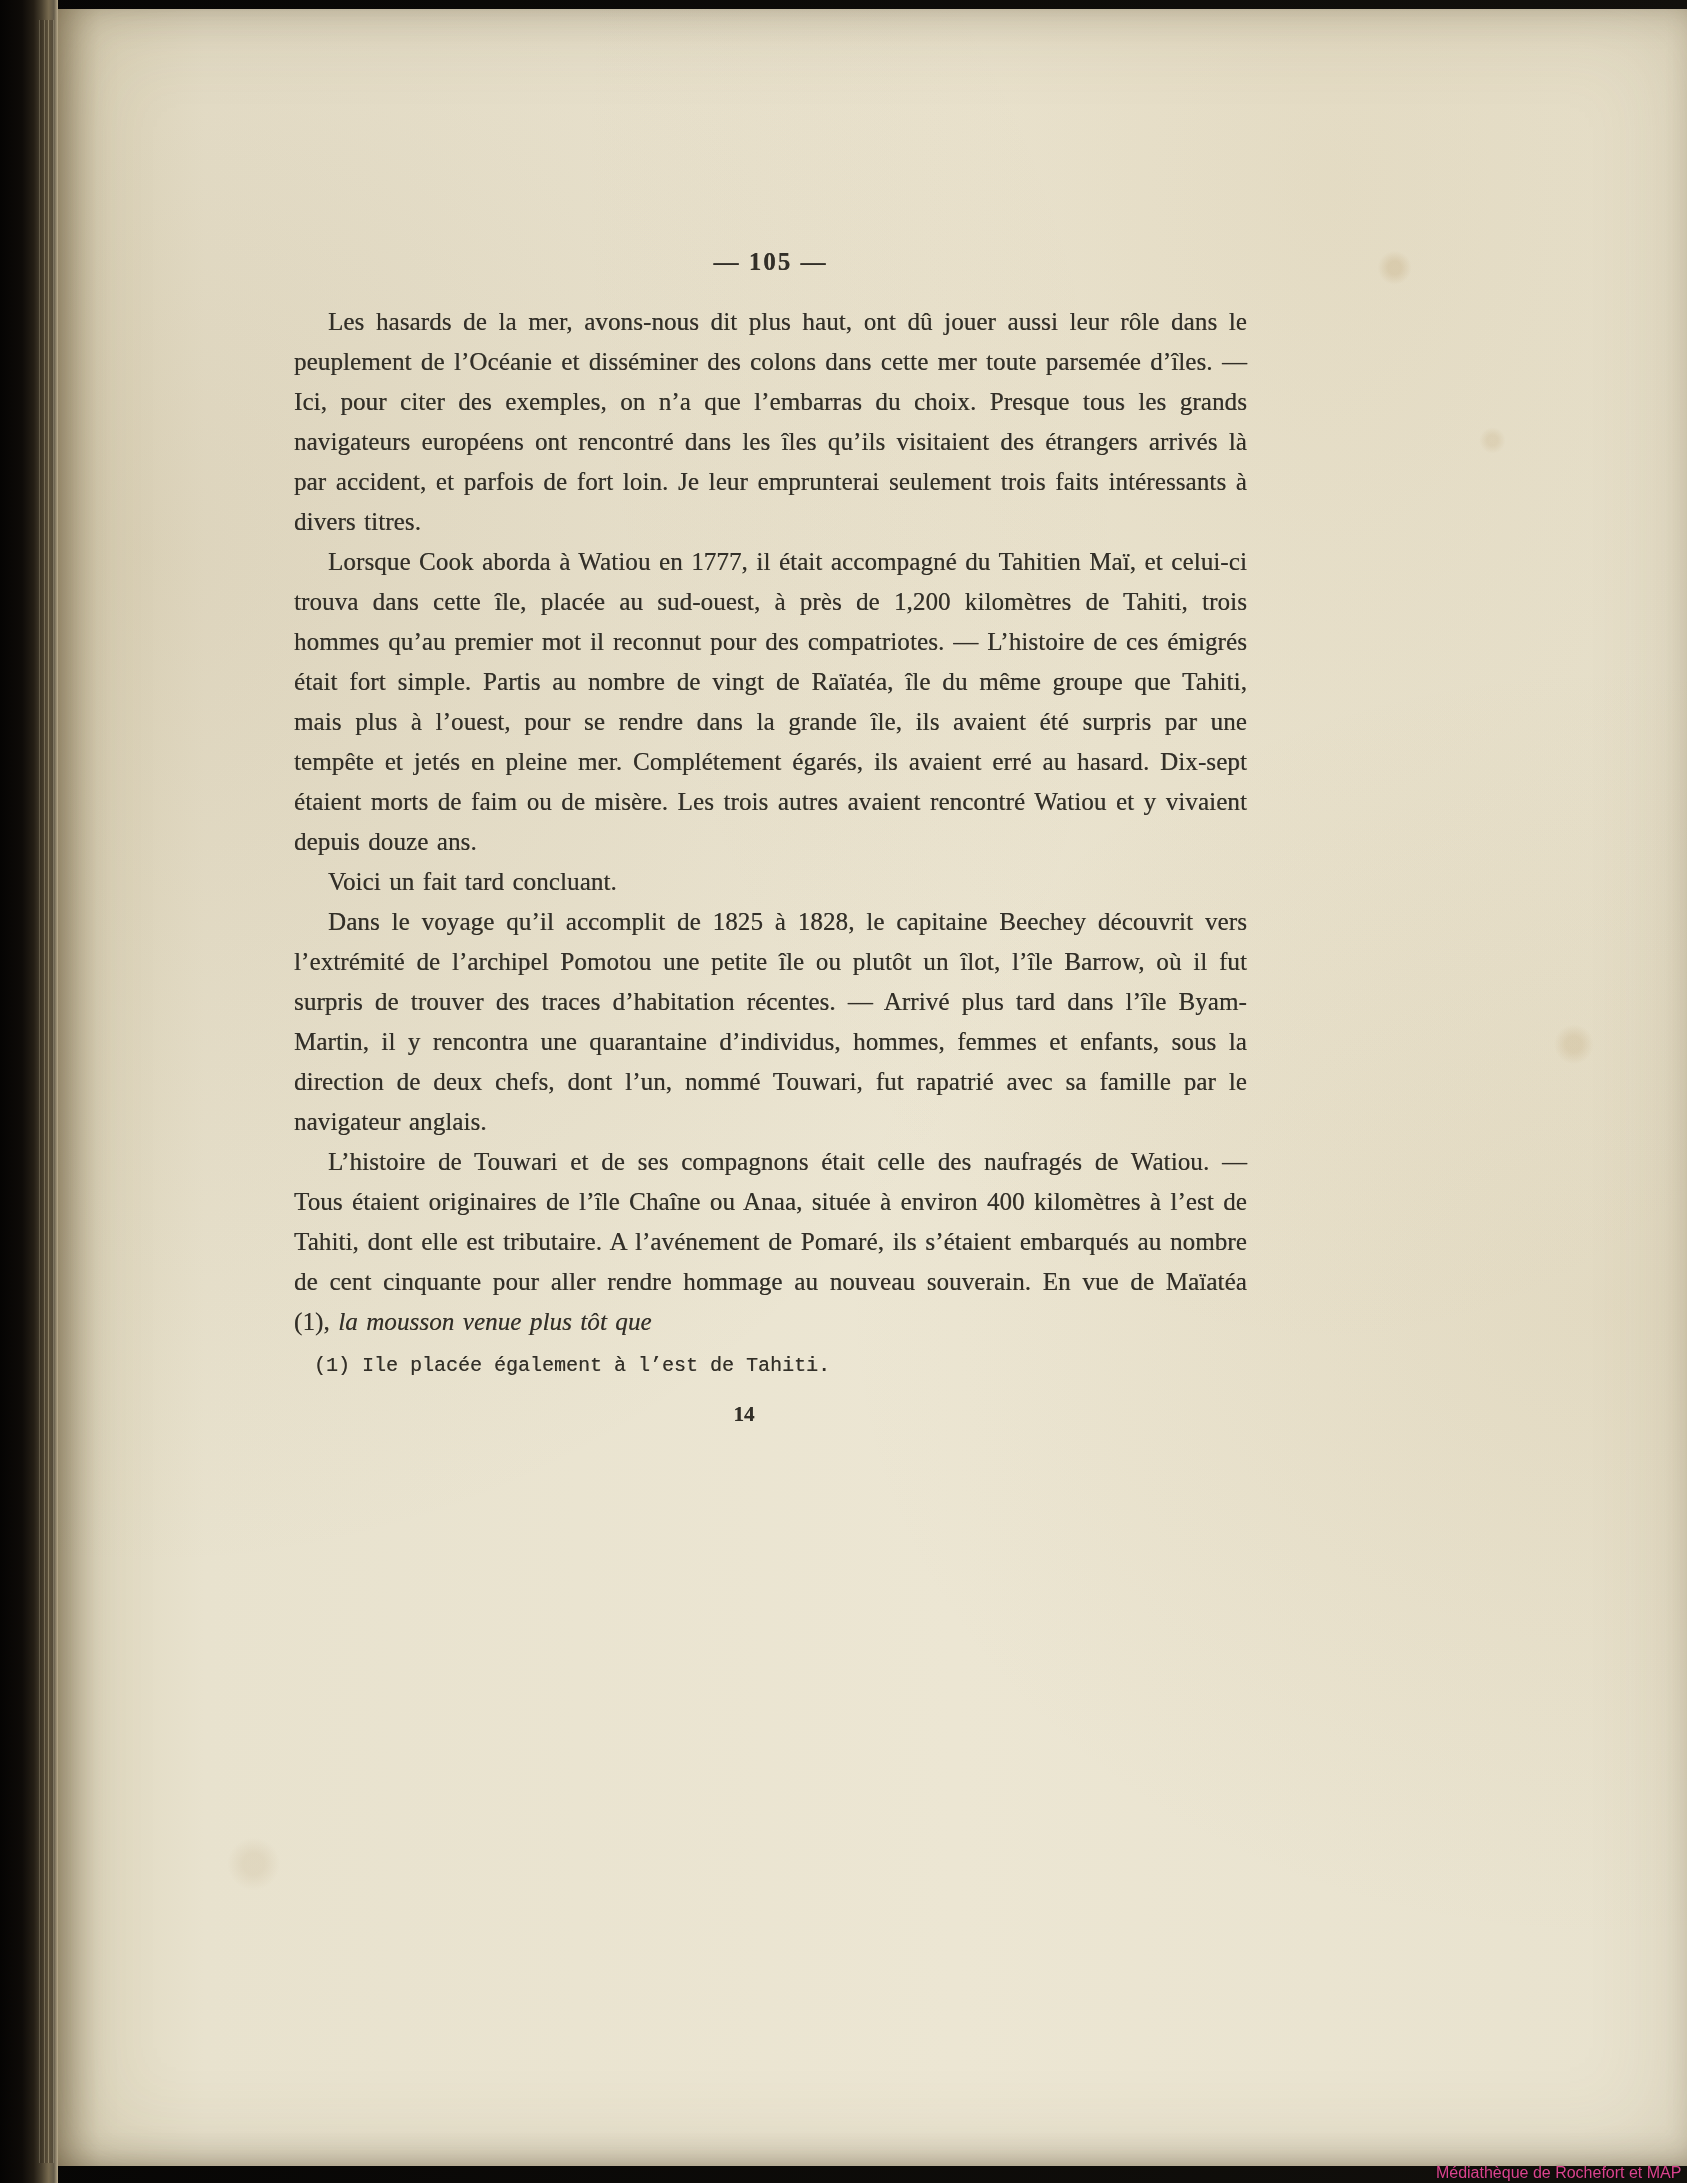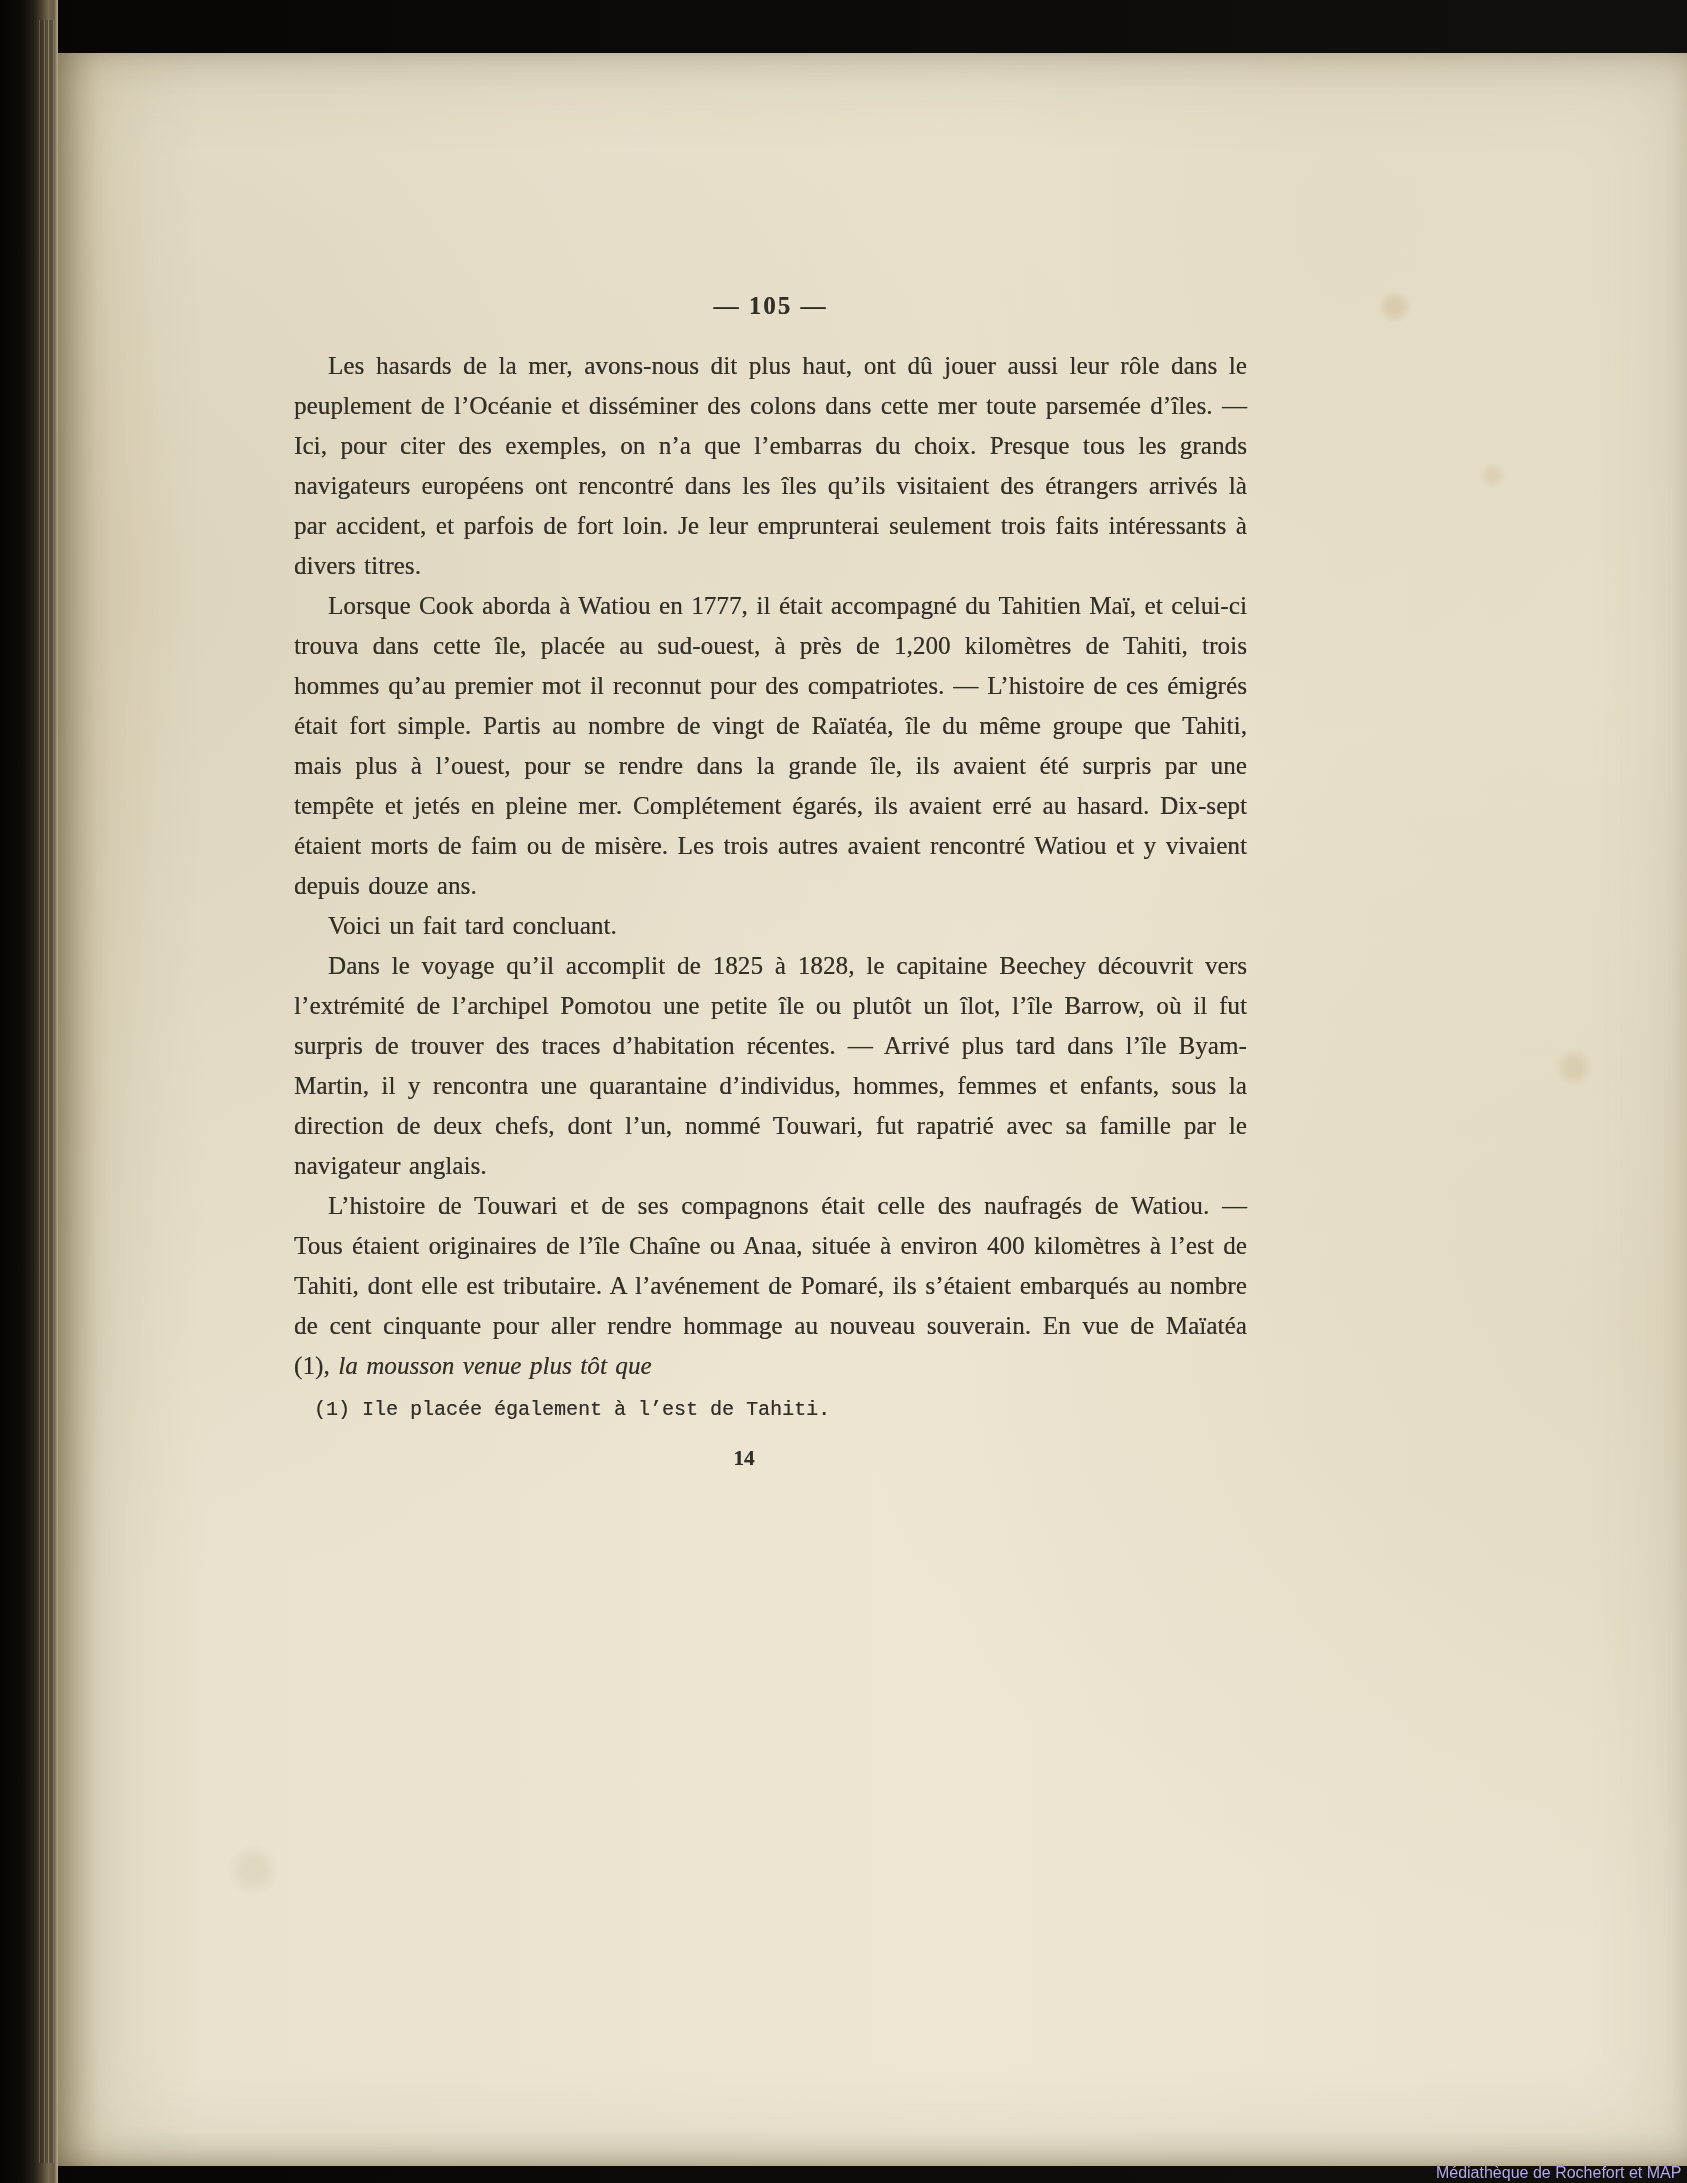--- a/index.html
+++ b/index.html
@@ -66,21 +66,20 @@
       radial-gradient(circle at 93% 48%, rgba(160, 120, 55, 0.14) 0 8px, transparent 20px),
       radial-gradient(circle at 12% 86%, rgba(150, 115, 60, 0.10) 0 10.6px, transparent 26.5px),
       radial-gradient(ellipse at 78% 8%, rgba(170, 140, 80, 0.10), transparent 42%),
       radial-gradient(ellipse at 95% 60%, rgba(170, 140, 80, 0.10), transparent 35%),
       radial-gradient(ellipse at 5% 25%, rgba(140, 110, 60, 0.12), transparent 45%),
       linear-gradient(90deg, #cdc3a6 0%, #e0d9c1 2.5%, #e8e2ce 9%, #ece6d3 55%, #e8e2ce 100%);
     box-shadow:
       inset 0 0 99px rgba(110, 90, 50, 0.20),
       inset 18.5px 0 46px -14.6px rgba(55, 42, 22, 0.50),
       inset 0 -13.2px 33px -16.5px rgba(80, 62, 35, 0.35);
-    margin-top: 44px;
   }
 
   
   .text-block {
     position: absolute;
     left: 236px;
     top: 233px;
     width: 953px;
     color: #322f28;
     font-size: 25px;
@@ -125,21 +124,21 @@
     font-weight: bold;
   }
 
   
   .watermark {
     position: absolute;
     right: 6.6px;
     bottom: 1.3px;
     font-family: "Liberation Sans", sans-serif;
     font-size: 16px;
-    color: #c4b5fd;
+    color: #ec4899;
     opacity: 0.92;
     text-shadow: 0 0 2.6px rgba(0,0,0,0.5);
   }
 </style>
 </head>
 <body>
 
 <div class="scan-bg"></div>
 
 <div class="binding-edge"></div>

